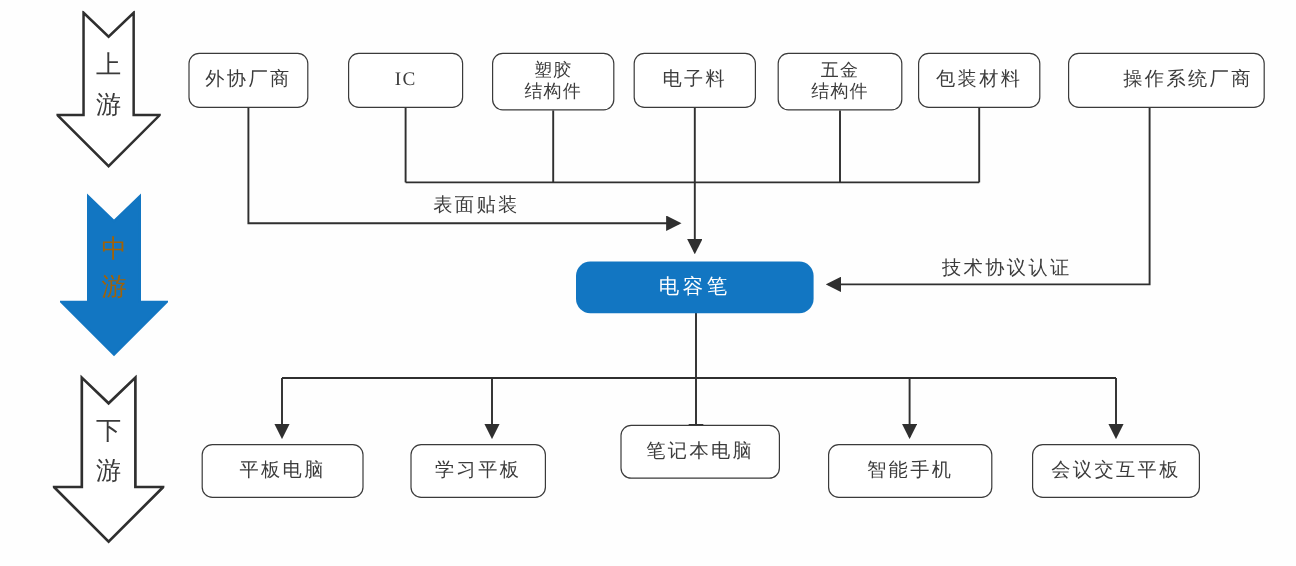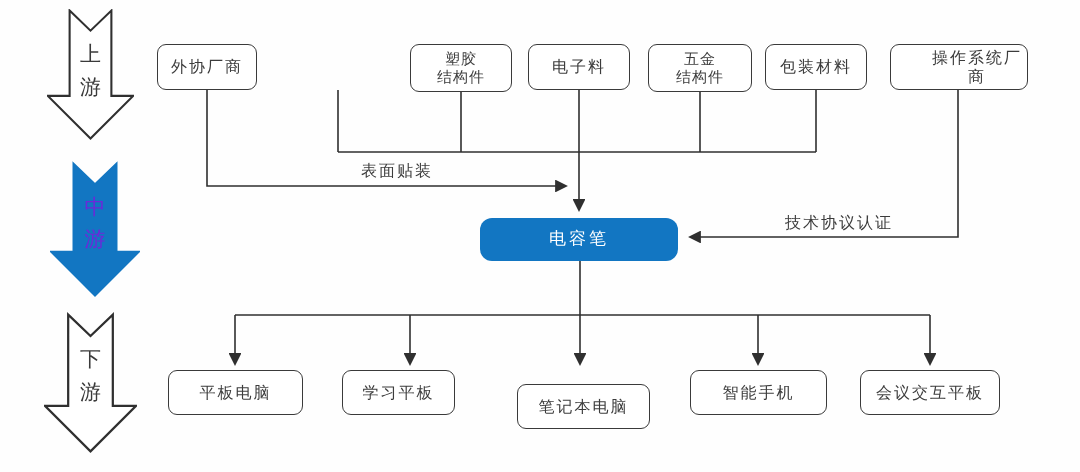--- a/index.html
+++ b/index.html
@@ -48,21 +48,21 @@
     top: 22%;
     transform: translateX(-50%);
     width: 1.15em;
     font-size: 21px;
     line-height: 1.55;
     text-align: center;
     word-break: break-all;
     color: #3a3a3a;
     letter-spacing: 0;
   }
-  .stage-label.inverse { color: #6d28d9; }
+  .stage-label.inverse { color: #a16207; }
   .edge-label {
     position: absolute;
     font-size: 16px;
     color: #3c3c3c;
     letter-spacing: 2px;
     white-space: nowrap;
     font-family: Liberation Serif, serif;
   }
 </style>
 </head>
@@ -116,32 +116,33 @@
   </div>
 
   <div class="stage-arrow" style="left:44px; top:312px;">
     <svg width="93" height="143" viewBox="0 0 100 150">
       <polygon points="26,1 50,24 74,1 74,99 99,99 50,148 1,99 26,99" fill="#ffffff" stroke="#2f2f2f" stroke-width="2.4" stroke-linejoin="miter"></polygon>
     </svg>
     <div class="stage-label">下游</div>
   </div>
 
   <div class="node" style="left:157px; top:44px; width:100px; height:46px;">外协厂商</div>
+  <div class="node" style="left:290px; top:44px; width:96px; height:46px; letter-spacing:1px;">IC</div>
   <div class="node small" style="left:410px; top:44px; width:102px; height:48px;">塑胶
 结构件</div>
   <div class="node" style="left:528px; top:44px; width:102px; height:46px;">电子料</div>
   <div class="node small" style="left:648px; top:44px; width:104px; height:48px;">五金
 结构件</div>
   <div class="node" style="left:765px; top:44px; width:102px; height:46px;">包装材料</div>
-  <div class="node" style="left:890px; top:44px; width:138px; height:46px;padding-left:36px;">操作系统厂商</div>
+  <div class="node" style="left:890px; top:44px; width:164px; height:46px;padding-left:36px;">操作系统厂商</div>
 
   <div class="node center-node" style="left:480px; top:218px; width:198px; height:43px; background:#1276c2;">电容笔</div>
 
   <div class="edge-label" style="left:361px; top:161px;">表面贴装</div>
   <div class="edge-label" style="left:785px; top:213px;">技术协议认证</div>
 
   <div class="node" style="left:168px; top:370px; width:135px; height:45px;">平板电脑</div>
   <div class="node" style="left:342px; top:370px; width:113px; height:45px;">学习平板</div>
-  <div class="node" style="left:517px; top:384px; width:133px; height:45px;">笔记本电脑</div>
+  <div class="node" style="left:517px; top:354px; width:133px; height:45px;">笔记本电脑</div>
   <div class="node" style="left:690px; top:370px; width:137px; height:45px;">智能手机</div>
   <div class="node" style="left:860px; top:370px; width:140px; height:45px;">会议交互平板</div>
 
 </div>
 
 </body></html>

